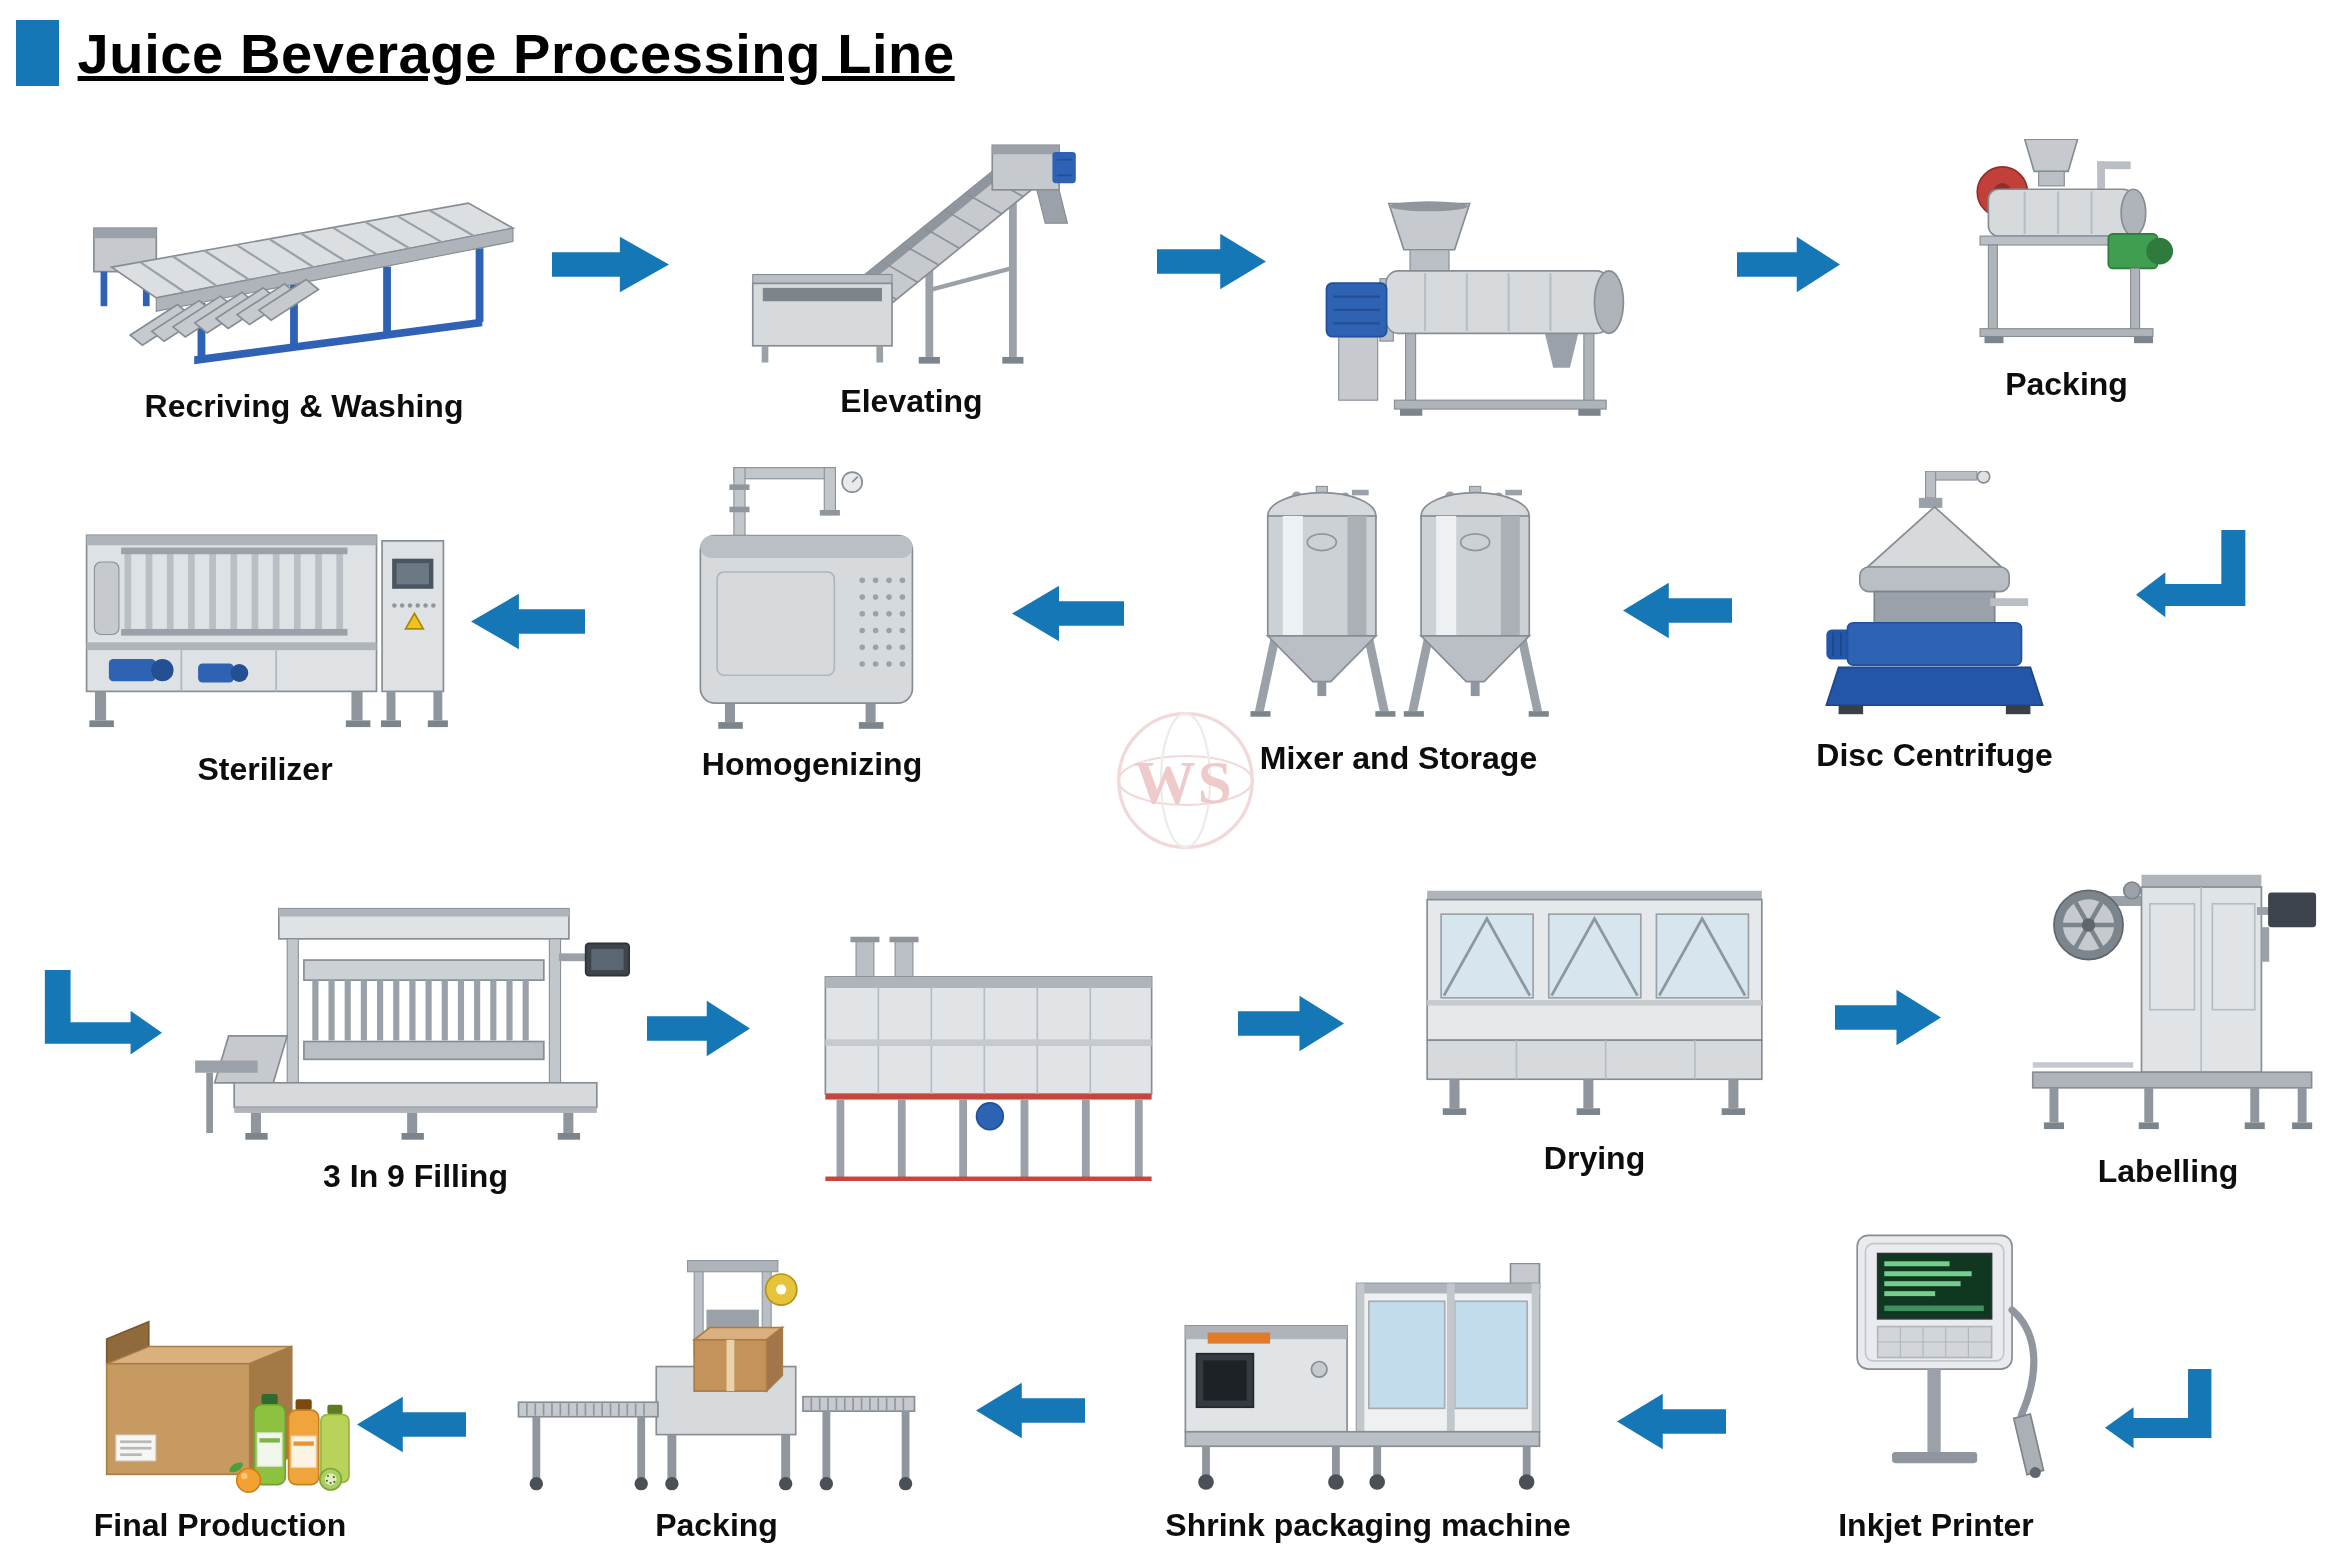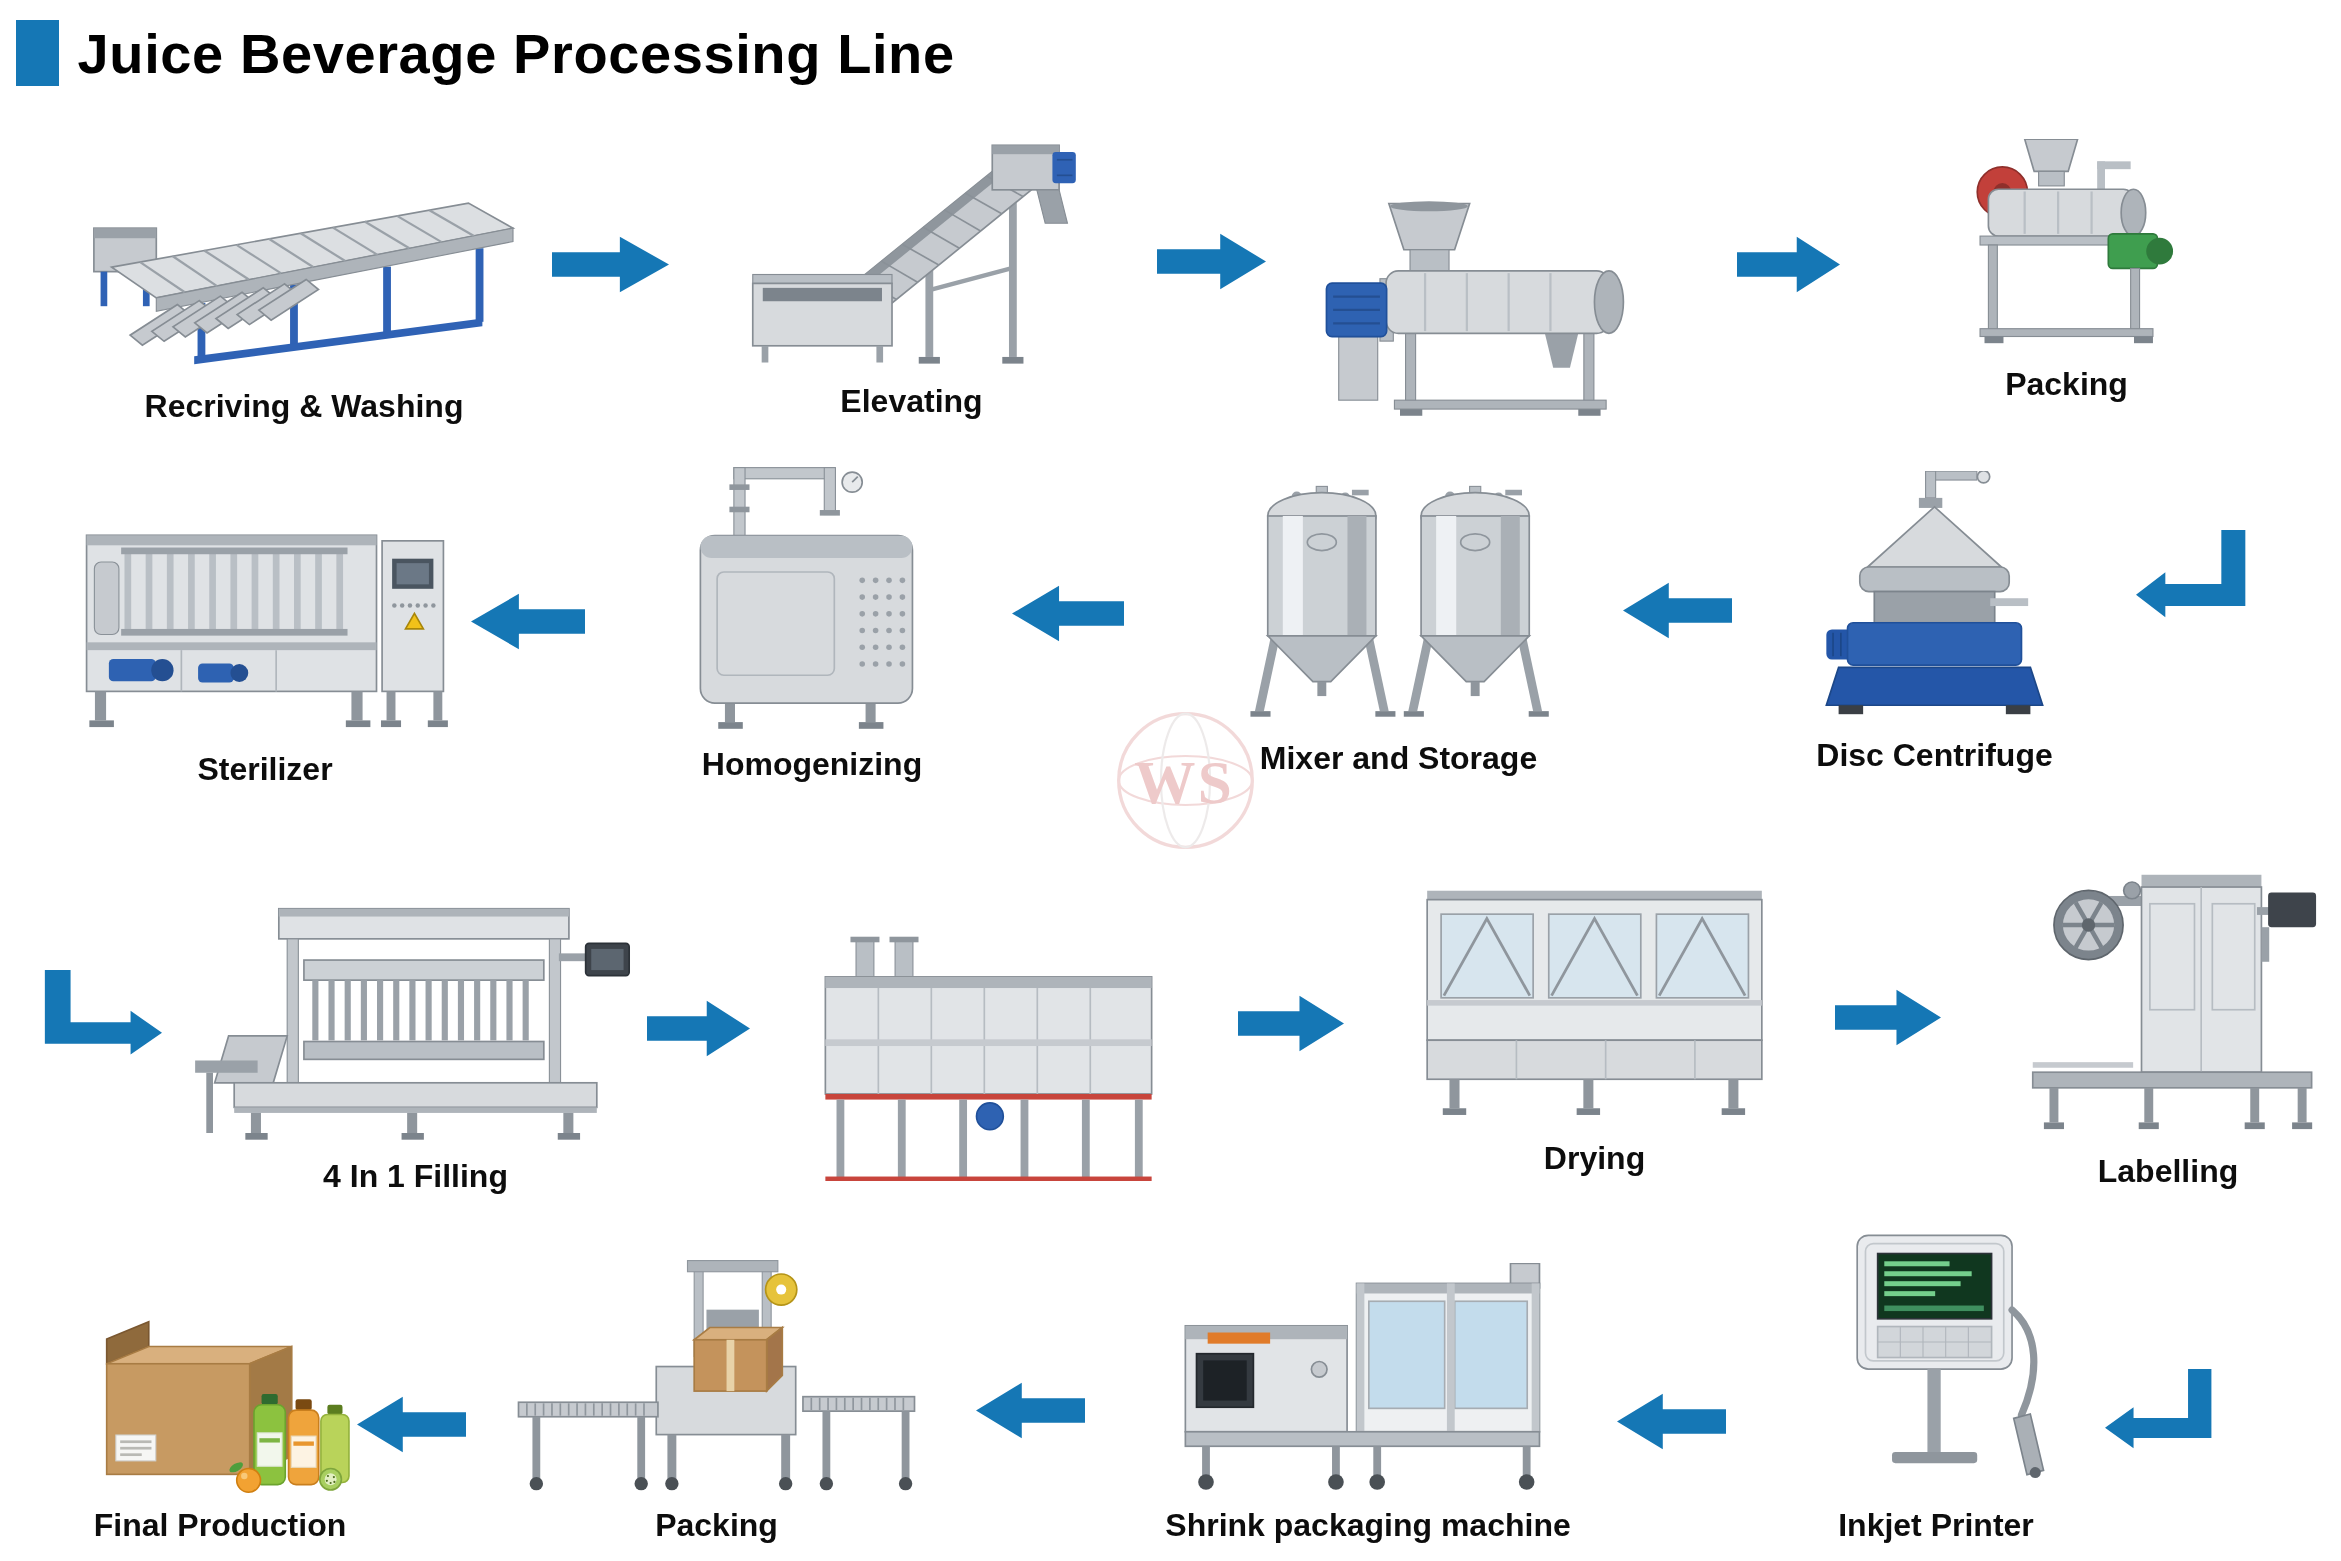--- a/index.html
+++ b/index.html
@@ -4,21 +4,21 @@
 <style>
   :root{ --accent:#1577b5; }
   *{ box-sizing:border-box; }
   html,body{ margin:0; padding:0; }
   body{
     width:2342px; height:1561px; position:relative; overflow:hidden;
     background:#ffffff; font-family:"Liberation Sans", sans-serif;
   }
   .header{ position:absolute; left:15.6px; top:20px; display:flex; align-items:center; gap:19px; }
   .title-bar{ width:43px; height:66px; background:var(--accent); }
-  .page-title{ margin:0; font-size:56px; font-weight:700; color:#000; letter-spacing:0.6px; }
+  .page-title{ margin:0; font-size:56px; font-weight:700; color:#000; letter-spacing:0.6px;text-decoration:underline; }
   .stage{ position:absolute; display:flex; flex-direction:column; }
   .machine{ flex:1 1 auto; min-height:0; width:100%; }
   .machine svg{ width:100%; height:100%; display:block; }
   .stage-label{
     height:67px; display:flex; align-items:center; justify-content:center;
     font-size:32px; font-weight:700; color:#0d0d0d; white-space:nowrap;
   }
   .arrow{ position:absolute; }
   .arrow svg{ width:100%; height:100%; display:block; }
   .arrow-shape{ fill:var(--accent); }
@@ -414,21 +414,21 @@
       <rect x="380" y="396" width="18" height="36" fill="#8f969d"></rect>
       <rect x="660" y="396" width="18" height="36" fill="#8f969d"></rect>
       <rect x="90" y="432" width="40" height="12" fill="#7c848c"></rect>
       <rect x="370" y="432" width="40" height="12" fill="#7c848c"></rect>
       <rect x="650" y="432" width="40" height="12" fill="#7c848c"></rect>
       <rect x="652" y="110" width="70" height="14" fill="#9aa1a8"></rect>
       <rect x="700" y="92" width="78" height="58" rx="6" fill="#3e444b" stroke="#2c3238" stroke-width="3"></rect>
       <rect x="710" y="102" width="58" height="38" fill="#5c6670"></rect>
     </svg>
   </div>
-  <div class="stage-label">4 In 1 Filling</div>
+  <div class="stage-label">3 In 9 Filling</div>
 </div>
 
 <div class="arrow" style="left:647px;top:998px;width:103px;height:61px">
   <svg viewBox="0 0 200 110" preserveAspectRatio="none">
       <polygon class="arrow-shape" points="0,33 116,33 116,5 200,55 116,105 116,77 0,77"></polygon>
     </svg>
 </div>
 
 <div class="stage" style="left:817px;top:870px;width:343px;height:340px">
   <div class="machine">

